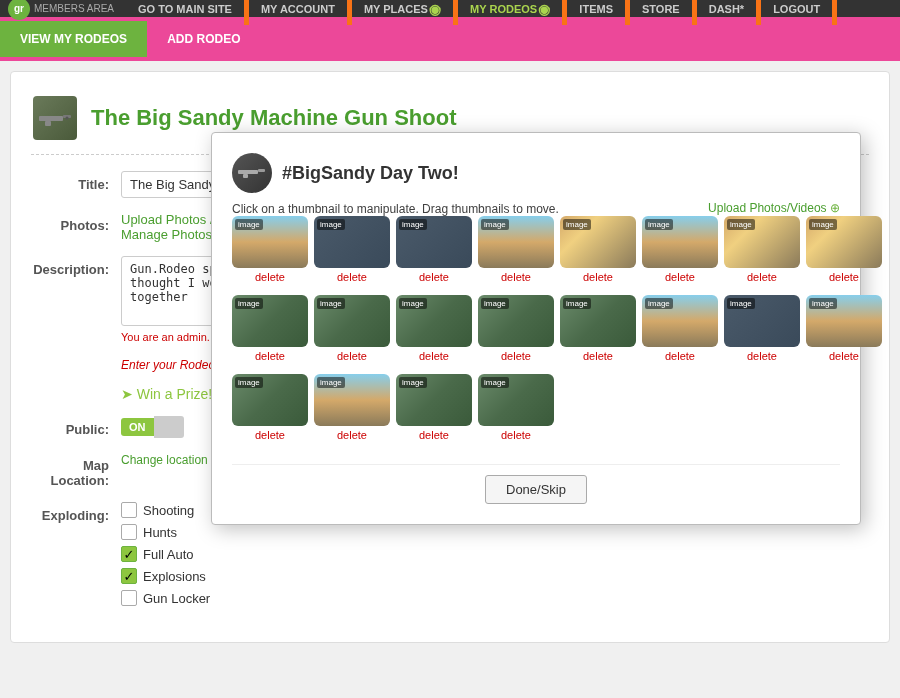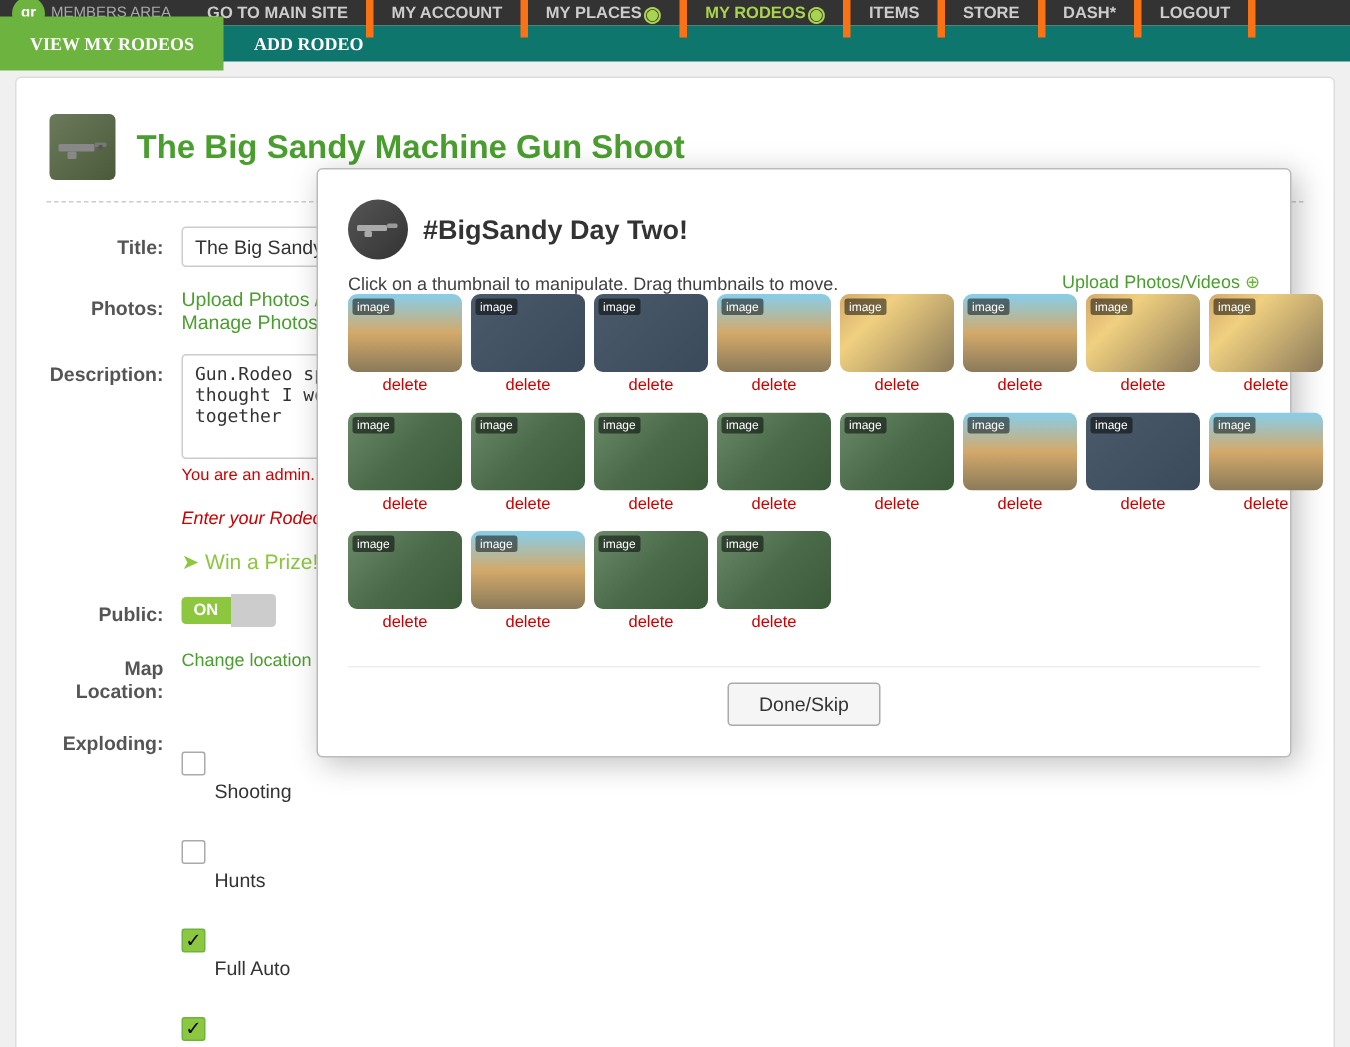--- a/index.html
+++ b/index.html
@@ -9,21 +9,21 @@
     .top-nav { background: #333; display: flex; align-items: center; height: 17px; padding: 0 8px; }
     .logo-area { display: flex; align-items: center; margin-right: 12px; }
     .logo-circle { width: 22px; height: 22px; background: #6db33f; border-radius: 50%; display: flex; align-items: center; justify-content: center; font-size: 10px; font-weight: bold; color: white; }
     .members-label { color: #aaa; font-size: 10px; margin-left: 4px; text-transform: uppercase; }
     .nav-links { display: flex; align-items: center; gap: 0; }
     .nav-link { color: #ccc; font-size: 11px; text-decoration: none; padding: 0 12px; height: 32px; display: flex; align-items: center; border-right: 5px solid #f97316; text-transform: uppercase; font-weight: bold; cursor: pointer; }
     .nav-link.active { color: #aad44e; }
     .nav-link .dot { color: #aad44e; font-size: 14px; margin-left: 1px; }
 
     
-    .sub-nav { background: #0f766e; display: flex; align-items: center; height: 24px; font-family: Liberation Serif, serif; }
+    .sub-nav { background: #ec4899; display: flex; align-items: center; height: 44px; }
     .sub-nav-link { color: white; font-size: 12px; text-decoration: none; padding: 0 20px; height: 36px; display: flex; align-items: center; text-transform: uppercase; font-weight: bold; cursor: pointer; }
     .sub-nav-link.active { background: #6db33f; }
 
     
     .main-content { background: white; margin: 10px; padding: 22px 20px; border: 1px solid #ddd; border-radius: 4px; position: relative; }
     .page-header { display: flex; align-items: center; margin-bottom: 16px; padding-bottom: 12px; border-bottom: 1px dashed #ccc; }
     .page-icon { width: 48px; height: 48px; margin-right: 12px; display: flex; align-items: center; justify-content: center; }
     .page-title { color: #4a9e2f; font-size: 22px; font-weight: bold; }
 
     
@@ -39,21 +39,21 @@
     .win-prize-star { color: #8dc63f; margin-right: 4px; font-size: 14px; }
     .win-prize-link { color: #4a9e2f; font-size: 12px; text-decoration: none; cursor: pointer; }
     .toggle-on { background: #8dc63f; color: white; font-size: 11px; font-weight: bold; padding: 3px 8px; border-radius: 3px 0 0 3px; display: inline-block; }
     .toggle-off { background: #ccc; width: 30px; display: inline-block; height: 22px; border-radius: 0 3px 3px 0; vertical-align: middle; }
     .toggle-container { display: flex; align-items: center; }
     .map-link { color: #4a9e2f; font-size: 12px; text-decoration: none; cursor: pointer; }
     .checkbox-group { display: flex; flex-direction: column; gap: 6px; }
     .checkbox-item { display: flex; align-items: center; gap: 6px; }
     .checkbox-box { width: 16px; height: 16px; border: 1px solid #aaa; border-radius: 2px; display: flex; align-items: center; justify-content: center; background: white; flex-shrink: 0; }
     .checkbox-box.checked { background: #8dc63f; border-color: #6db33f; }
-    .checkbox-label { font-size: 13px; color: #333; margin-top: 38px; }
+    .checkbox-label { font-size: 13px; color: #333; }
 
     
     .modal-overlay { position: absolute; top: 60px; left: 200px; width: 650px; background: white; border: 1px solid #bbb; border-radius: 4px; box-shadow: 4px 4px 20px rgba(0,0,0,0.25); z-index: 100; padding: 20px; }
     .modal-header { display: flex; align-items: center; margin-bottom: 8px; }
     .modal-icon { width: 40px; height: 40px; background: linear-gradient(135deg, #555 0%, #333 100%); border-radius: 50%; margin-right: 10px; display: flex; align-items: center; justify-content: center; overflow: hidden; flex-shrink: 0; }
     .modal-title { color: #333; font-size: 18px; font-weight: bold; }
     .modal-subtitle { font-size: 12px; color: #404040; margin-bottom: 14px; }
     .upload-link { color: #4a9e2f; font-size: 12px; text-decoration: none; float: right; cursor: pointer; }
     .photo-grid { display: grid; grid-template-columns: repeat(8, 1fr); gap: 6px; margin-bottom: 12px; }
     .photo-item { display: flex; flex-direction: column; align-items: center; gap: 3px; }

